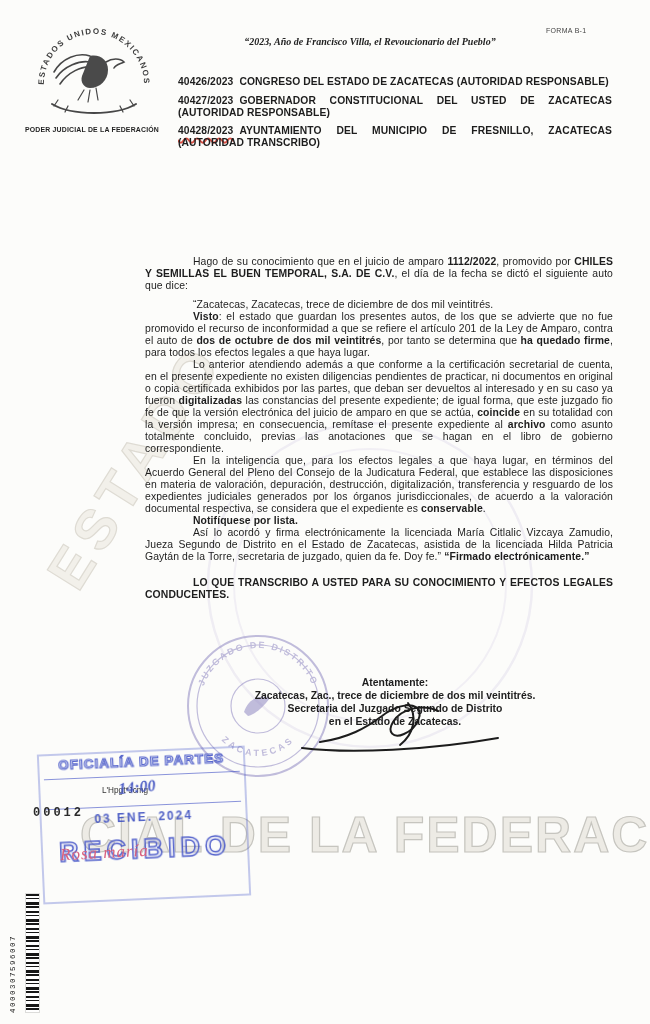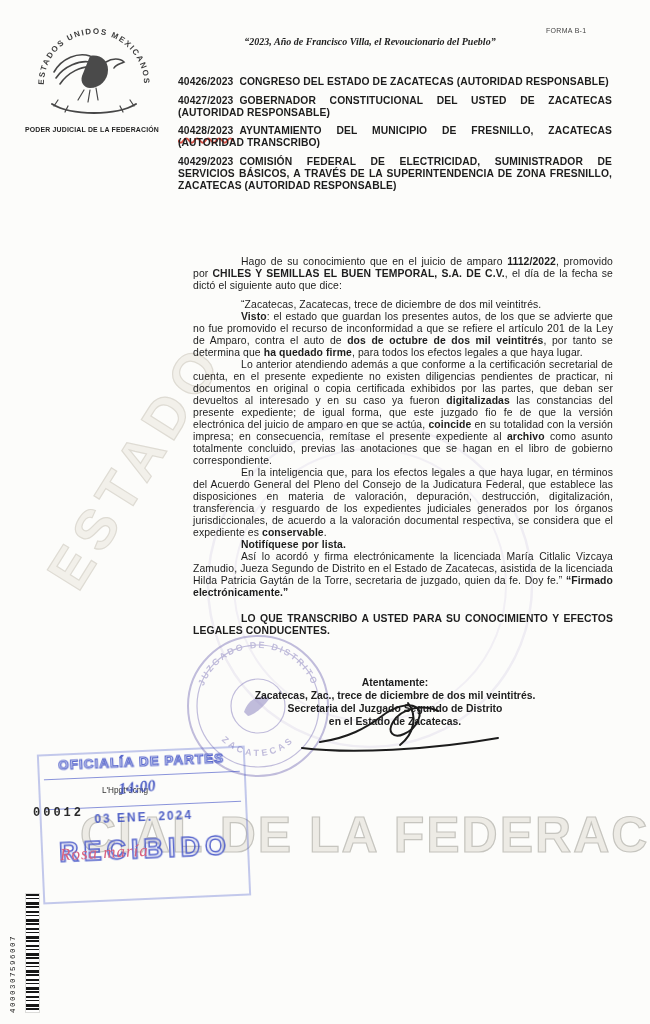--- a/index.html
+++ b/index.html
@@ -43,21 +43,21 @@
   .case-num { margin-right:6px; }
   .case-num.marked {
     text-decoration:underline; text-decoration-style:wavy;
     text-decoration-color:#d94f44; text-decoration-thickness:2px; text-underline-offset:3px;
   }
   
   .body-col {
     position:absolute; left:145px; top:256px; width:468px; z-index:2;
     font-size:10.4px; line-height:12px; text-align:justify; letter-spacing:.1px;
   }
-  .para { text-indent:48px;margin-left:48px; }
+  .para { text-indent:48px; }
   .gap-top { margin-top:7px; }
   .b { font-weight:bold; }
   .note { margin-top:14px; }
   
   .closing {
     position:absolute; left:175px; top:676px; width:440px; z-index:2;
     text-align:center; font-weight:bold; font-size:10.4px; line-height:13px;
   }
   .signature { position:absolute; left:290px; top:698px; width:220px; height:64px; z-index:3; }
   .signer {
@@ -153,23 +153,20 @@
   <div class="cases">
     <div class="case">
       <span class="case-num">40426/2023</span><span>CONGRESO DEL ESTADO DE ZACATECAS (AUTORIDAD RESPONSABLE)</span>
     </div>
     <div class="case">
       <span class="case-num">40427/2023</span><span>GOBERNADOR CONSTITUCIONAL DEL USTED DE ZACATECAS (AUTORIDAD RESPONSABLE)</span>
     </div>
     <div class="case">
       <span class="case-num marked">40428/2023</span><span>AYUNTAMIENTO DEL MUNICIPIO DE FRESNILLO, ZACATECAS (AUTORIDAD TRANSCRIBO)</span>
     </div>
-    <div class="case">
-      <span class="case-num">40429/2023</span><span>COMISIÓN FEDERAL DE ELECTRICIDAD, SUMINISTRADOR DE SERVICIOS BÁSICOS, A TRAVÉS DE LA SUPERINTENDENCIA DE ZONA FRESNILLO, ZACATECAS (AUTORIDAD RESPONSABLE)</span>
-    </div>
   </div>
 
   <div class="body-col">
     <p class="para"><span>Hago de su conocimiento que en el juicio de amparo </span><span class="b">1112/2022</span><span>, promovido por </span><span class="b">CHILES Y SEMILLAS EL BUEN TEMPORAL, S.A. DE C.V.</span><span>, el día de la fecha se dictó el siguiente auto que dice:</span></p>
     <p class="para gap-top"><span>“Zacatecas, Zacatecas, trece de diciembre de dos mil veintitrés.</span></p>
     <p class="para"><span class="b">Visto</span><span>: el estado que guardan los presentes autos, de los que se advierte que no fue promovido el recurso de inconformidad a que se refiere el artículo 201 de la Ley de Amparo, contra el auto de </span><span class="b">dos de octubre de dos mil veintitrés</span><span>, por tanto se determina que </span><span class="b">ha quedado firme</span><span>, para todos los efectos legales a que haya lugar.</span></p>
     <p class="para"><span>Lo anterior atendiendo además a que conforme a la certificación secretarial de cuenta, en el presente expediente no existen diligencias pendientes de practicar, ni documentos en original o copia certificada exhibidos por las partes, que deban ser devueltos al interesado y en su caso ya fueron </span><span class="b">digitalizadas</span><span> las constancias del presente expediente; de igual forma, que este juzgado fio fe de que la versión electrónica del juicio de amparo en que se actúa, </span><span class="b">coincide</span><span> en su totalidad con la versión impresa; en consecuencia, remítase el presente expediente al </span><span class="b">archivo</span><span> como asunto totalmente concluido, previas las anotaciones que se hagan en el libro de gobierno correspondiente.</span></p>
     <p class="para"><span>En la inteligencia que, para los efectos legales a que haya lugar, en términos del Acuerdo General del Pleno del Consejo de la Judicatura Federal, que establece las disposiciones en materia de valoración, depuración, destrucción, digitalización, transferencia y resguardo de los expedientes judiciales generados por los órganos jurisdiccionales, de acuerdo a la valoración documental respectiva, se considera que el expediente es </span><span class="b">conservable</span><span>.</span></p>
     <p class="para"><span class="b">Notifíquese por lista.</span></p>
     <p class="para"><span>Así lo acordó y firma electrónicamente la licenciada María Citlalic Vizcaya Zamudio, Jueza Segundo de Distrito en el Estado de Zacatecas, asistida de la licenciada Hilda Patricia Gaytán de la Torre, secretaria de juzgado, quien da fe. Doy fe.” </span><span class="b">“Firmado electrónicamente.”</span></p>

